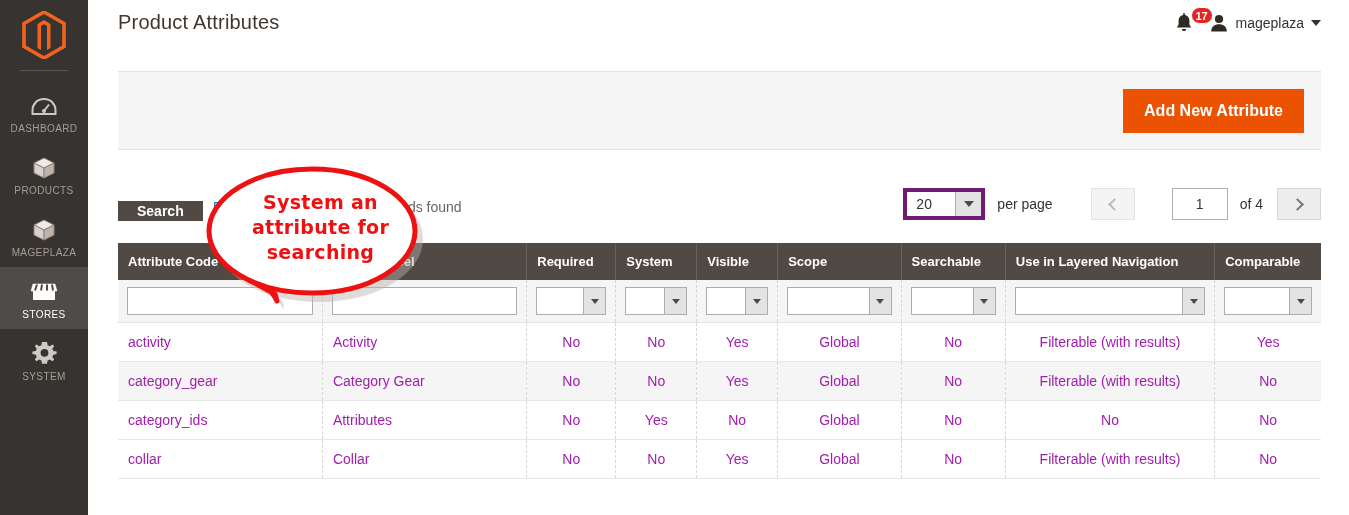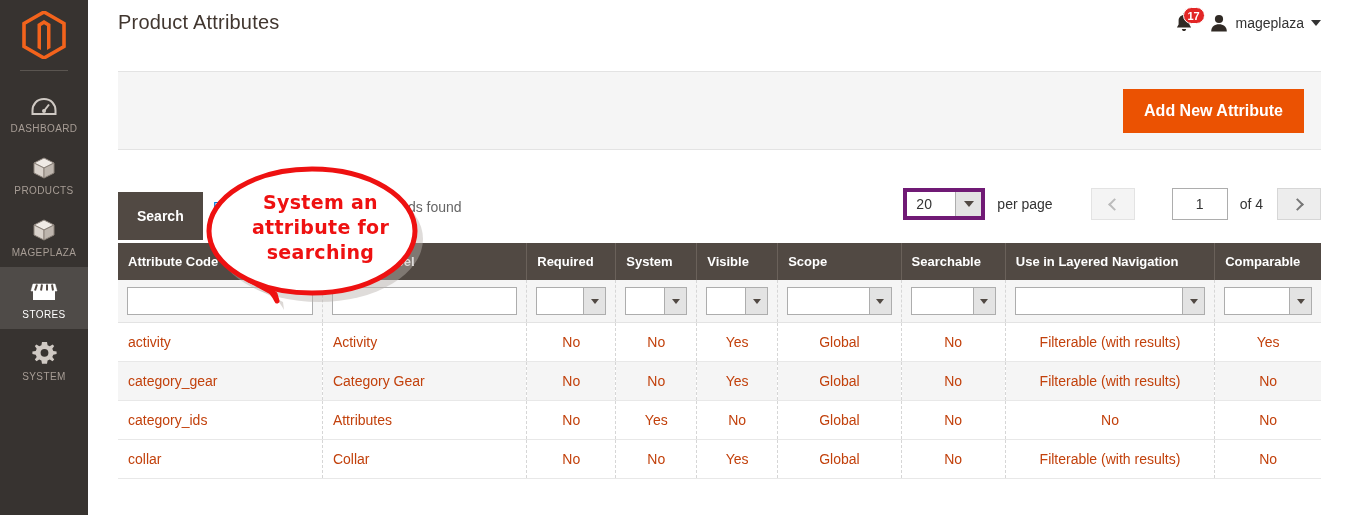--- a/index.html
+++ b/index.html
@@ -40,21 +40,21 @@
     position: absolute; left: 118px; top: 11px;
     font-size: 20px; color: #41362f; font-weight: normal;
     letter-spacing: 0.2px;
   }
   .topright {
     position: absolute; right: 28px; top: 12px;
     display: flex; align-items: center; gap: 14px;
   }
   .bell-wrap { position: relative; width: 22px; height: 22px; cursor: pointer; }
   .bell-badge {
-    position: absolute; left: 10px; top: -5px;
+    position: absolute; left: 18px; top: -5px;
     background: #e22626; color: #fff; border-radius: 10px;
     min-width: 21px; height: 17px; font-size: 11px; font-weight: bold;
     display: flex; align-items: center; justify-content: center;
     padding: 0 4px; border: 1.5px solid #fff;
   }
   .user-box { display: flex; align-items: center; gap: 7px; cursor: pointer; }
   .user-name { font-size: 14px; color: #333333; }
   .caret-down {
     width: 0; height: 0; border-left: 5px solid transparent;
     border-right: 5px solid transparent; border-top: 6px solid #333;
@@ -73,24 +73,24 @@
     font-size: 16px; font-weight: bold;
     border: none; padding: 13px 21px; cursor: pointer;
     font-family: "Liberation Sans", sans-serif;
   }
 
   
   .toolbar {
     position: absolute; left: 118px; top: 188px; width: 1203px; height: 46px;
   }
   .btn-search {
-    position: absolute; left: 0; top: 4px;
+    position: absolute; left: 0; top: 13px;
     background: #514943; color: #ffffff;
     font-size: 14px; font-weight: bold;
-    border: none; padding: 16px 19px; cursor: pointer;
+    border: none; padding: 2px 19px; cursor: pointer;
     font-family: "Liberation Sans", sans-serif;
   }
   .link-reset {
     position: absolute; left: 95px; top: 11px;
     font-size: 14px; color: #007bdb; text-decoration: none; cursor: pointer;
   }
   .records-found {
     position: absolute; left: 258px; top: 11px;
     font-size: 14px; color: #666666; white-space: nowrap;
   }
@@ -149,21 +149,21 @@
     width: 100%; height: 28px; border: 1px solid #adadad; background: #fff;
     display: flex; align-items: stretch; cursor: pointer;
   }
   .f-sel .sv { flex: 1; }
   .f-sel .sa {
     width: 22px; background: #e3e3e3; border-left: 1px solid #adadad;
     display: flex; align-items: center; justify-content: center;
   }
   .tri-sm { width: 0; height: 0; border-left: 4px solid transparent; border-right: 4px solid transparent; border-top: 5px solid #514943; }
   .grid td.cell {
-    font-size: 14px; color: #c2410c; padding: 11px 10px;
+    font-size: 14px; color: #a21caf; padding: 11px 10px;
     border-left: 1px dashed #d6d6d6; border-bottom: 1px solid #e8e8e8;
     background: #ffffff; white-space: nowrap; overflow: hidden;
   }
   .grid td.cell:first-child { border-left: none; }
   tr.alt td.cell { background: #f5f5f5; }
   td.c { text-align: center; }
 
   
   .bubble-layer {
     position: absolute; left: 205px; top: 165px;

